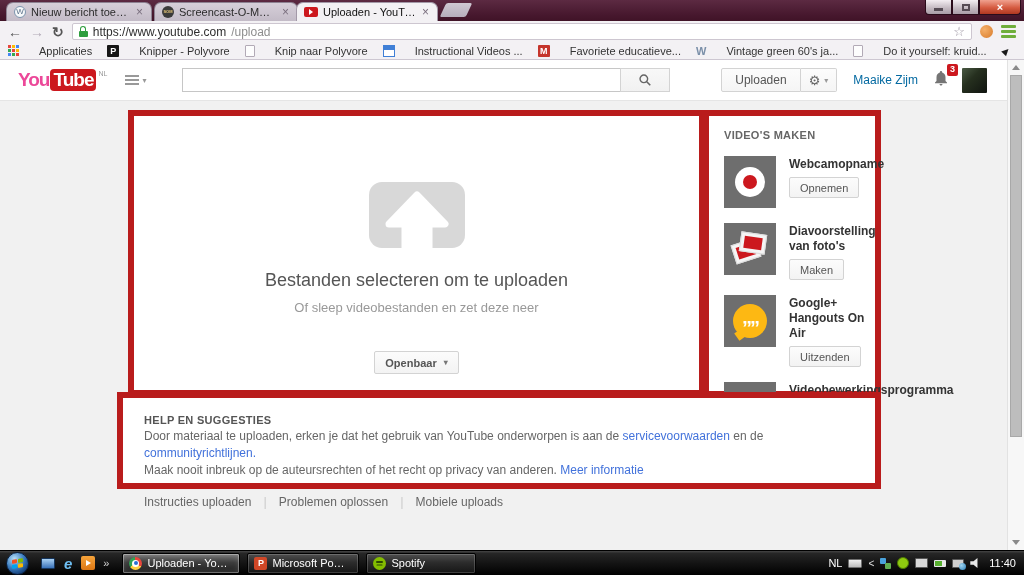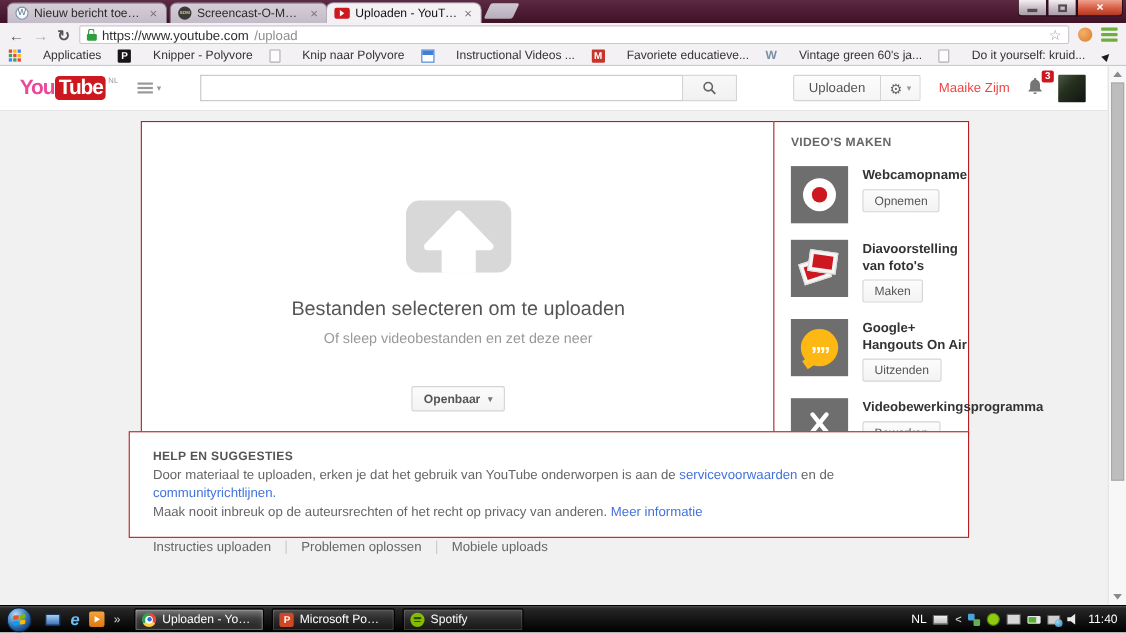--- a/index.html
+++ b/index.html
@@ -75,27 +75,27 @@
   .yt-search { display:flex; margin-left:36px; }
   .search-input { width:438px; height:24px; border:1px solid #c6c6c6; border-right:none; background:#fff; padding:0 8px; font-size:13px; }
   .search-btn { width:50px; height:24px; border:1px solid #d3d3d3; background:linear-gradient(#f8f8f8,#f1f1f1);
     display:flex; align-items:center; justify-content:center; cursor:pointer; }
   .yt-right { margin-left:auto; display:flex; align-items:center; }
   .yt-btn { height:24px; border:1px solid #d3d3d3; background:linear-gradient(#fcfcfc,#f5f5f5); color:#555;
     font-size:12px; display:flex; align-items:center; justify-content:center; cursor:pointer; }
   .upload-btn { padding:0 13px; border-radius:2px 0 0 2px; }
   .gear-btn { padding:0 8px; gap:4px; border-left:none; border-radius:0 2px 2px 0; font-size:13px; color:#666; }
   .gear-btn .caret { font-size:8px; color:#999; }
-  .user-name { font-size:12px; color:#ef4444; margin-left:16px; }
+  .user-name { font-size:12px; color:#0369a1; margin-left:16px; }
   .bell-wrap { position:relative; margin-left:14px; cursor:pointer; }
   .badge { position:absolute; top:-5px; right:-8px; background:#cc181e; color:#fff; font-size:9px; font-weight:bold;
     padding:1px 3px; border-radius:2px; line-height:1.1; }
   .avatar { width:25px; height:25px; margin-left:12px; border-radius:1px;
     background:linear-gradient(135deg,#4a5a44 0%, #26301f 40%, #101410 100%); cursor:pointer; }
-  .card { position:absolute; background:#fff; border:1px solid #b91c1c; }
+  .card { position:absolute; background:#fff; border:6px solid #b91c1c; }
   .upload-card { left:128px; top:50px; width:577px; height:286px; display:flex; flex-direction:column; align-items:center;justify-content:center; }
   .upload-glyph { margin-top:50px; }
   .upload-title { margin-top:22px; font-size:18px; color:#555; }
   .upload-subtitle { margin-top:9px; font-size:13px; color:#999; }
   .privacy-btn { margin-top:36px; height:23px; padding:0 10px; border:1px solid #d3d3d3; border-radius:2px;
     background:linear-gradient(#fcfcfc,#f3f3f3); font-size:11px; font-weight:bold; color:#555;
     display:flex; align-items:center; gap:7px; cursor:pointer; }
   .privacy-btn .caret { font-size:8px; color:#777; }
   .create-card { left:703px; top:50px; width:178px; height:287px; padding:13px 0 0 15px; overflow:visible; }
   .create-heading { font-size:11px; font-weight:bold; color:#666; letter-spacing:.3px; }

